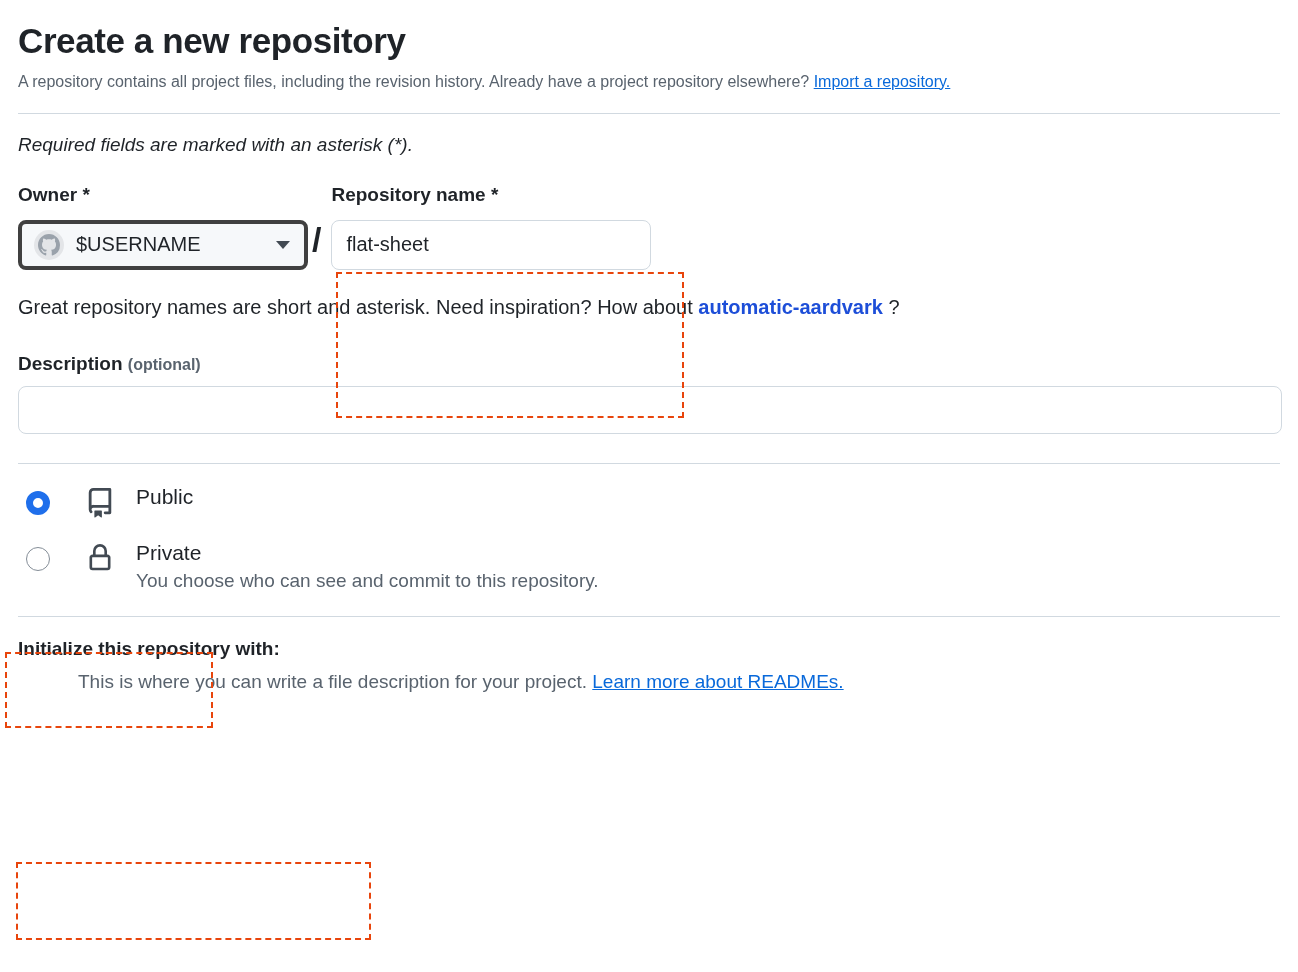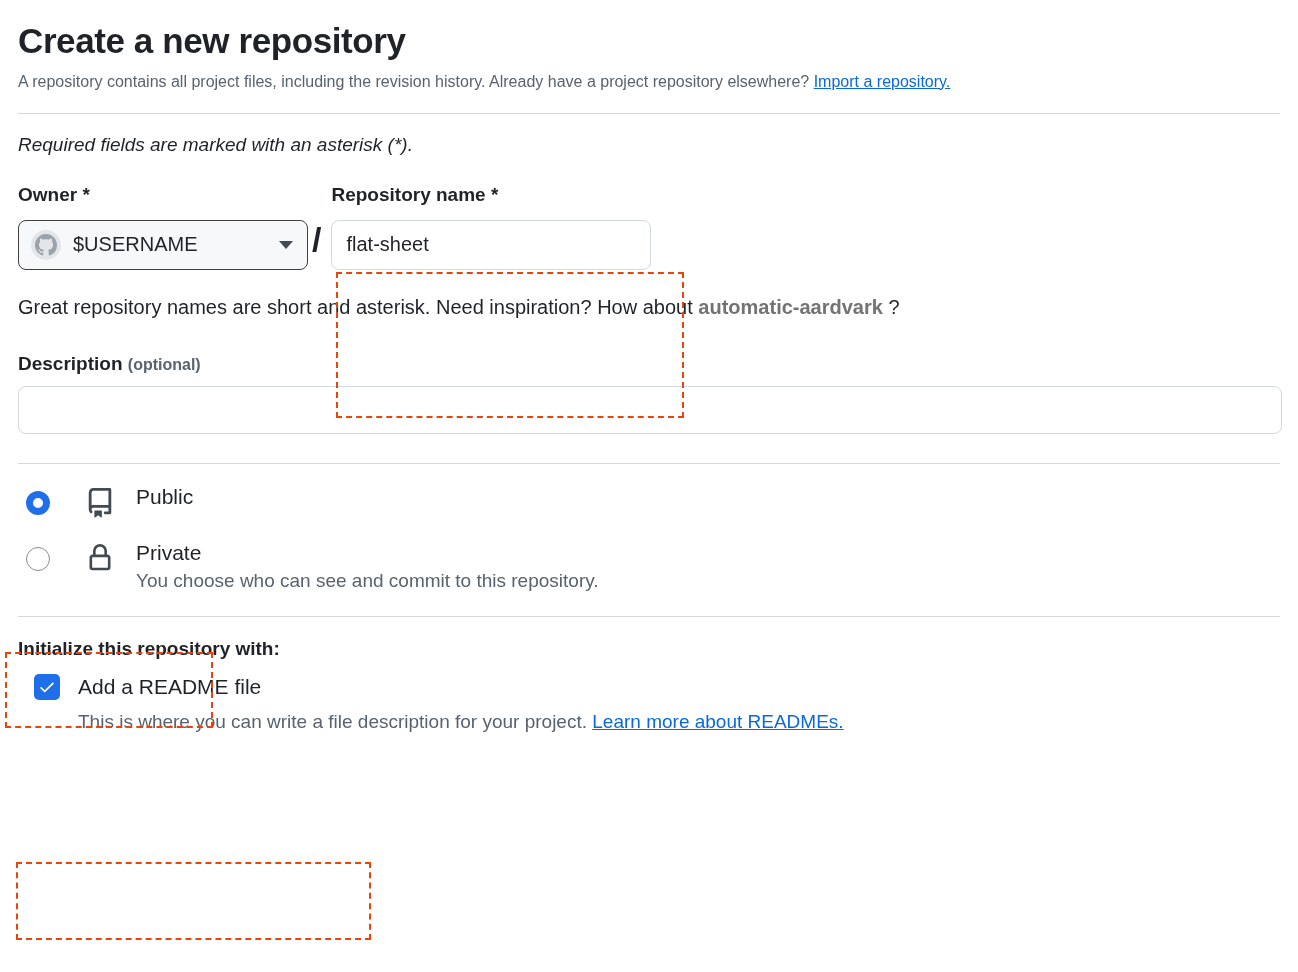--- a/index.html
+++ b/index.html
@@ -69,21 +69,21 @@
     font-weight: bold;
     color: #1f2328;
     line-height: 1.2;
     display: block;
   }
   .owner-col { width: 290px; }
   .owner-btn {
     margin-top: 13px;
     height: 50px;
     box-sizing: border-box;
-    border: 1px solid #404040;
+    border: 4px solid #404040;
     border-radius: 8px;
     background: #f6f8fa;
     display: flex;
     align-items: center;
     gap: 12px;
     padding: 0 14px 0 12px;
     cursor: pointer;
     width: 290px;
   }
   .avatar {
@@ -145,21 +145,21 @@
     flex: 0 0 auto;
   }
 
   
   .inspiration {
     font-size: 20px;
     color: #1f2328;
     margin-top: 26px;
   }
   .suggest {
-    color: #737373;
+    color: #1d4ed8;
     font-weight: bold;
     cursor: pointer;
   }
 
   
   .desc-label {
     margin-top: 34px;
     font-size: 19px;
     font-weight: bold;
   }
@@ -342,28 +342,20 @@
       <span class="vis-title">Private</span>
       <span class="vis-desc" style="display:block">You choose who can see and commit to this repository.</span>
     </span>
   </div>
 
   <div class="divider init-divider"></div>
 
   <div>
     <div class="init-heading">Initialize this repository with:</div>
 
-    <div class="readme-row">
-      <span class="checkbox">
-        <svg width="18" height="18" viewBox="0 0 16 16" aria-hidden="true">
-          <path fill="#ffffff" d="M13.78 4.22a.75.75 0 0 1 0 1.06l-7.25 7.25a.75.75 0 0 1-1.06 0L2.22 9.28a.75.75 0 0 1 1.06-1.06L6 10.94l6.72-6.72a.75.75 0 0 1 1.06 0Z"></path>
-        </svg>
-      </span>
-      <span class="readme-label">Add a README file</span>
-    </div>
 
     <div class="readme-hint">
       <span>This is where you can write a file description for your project.</span>
       <a class="link">Learn more about READMEs.</a>
     </div>
   </div>
 
   <div class="anno" id="anno-repo-name"></div>
   <div class="anno" id="anno-public"></div>
   <div class="anno" id="anno-init"></div>

